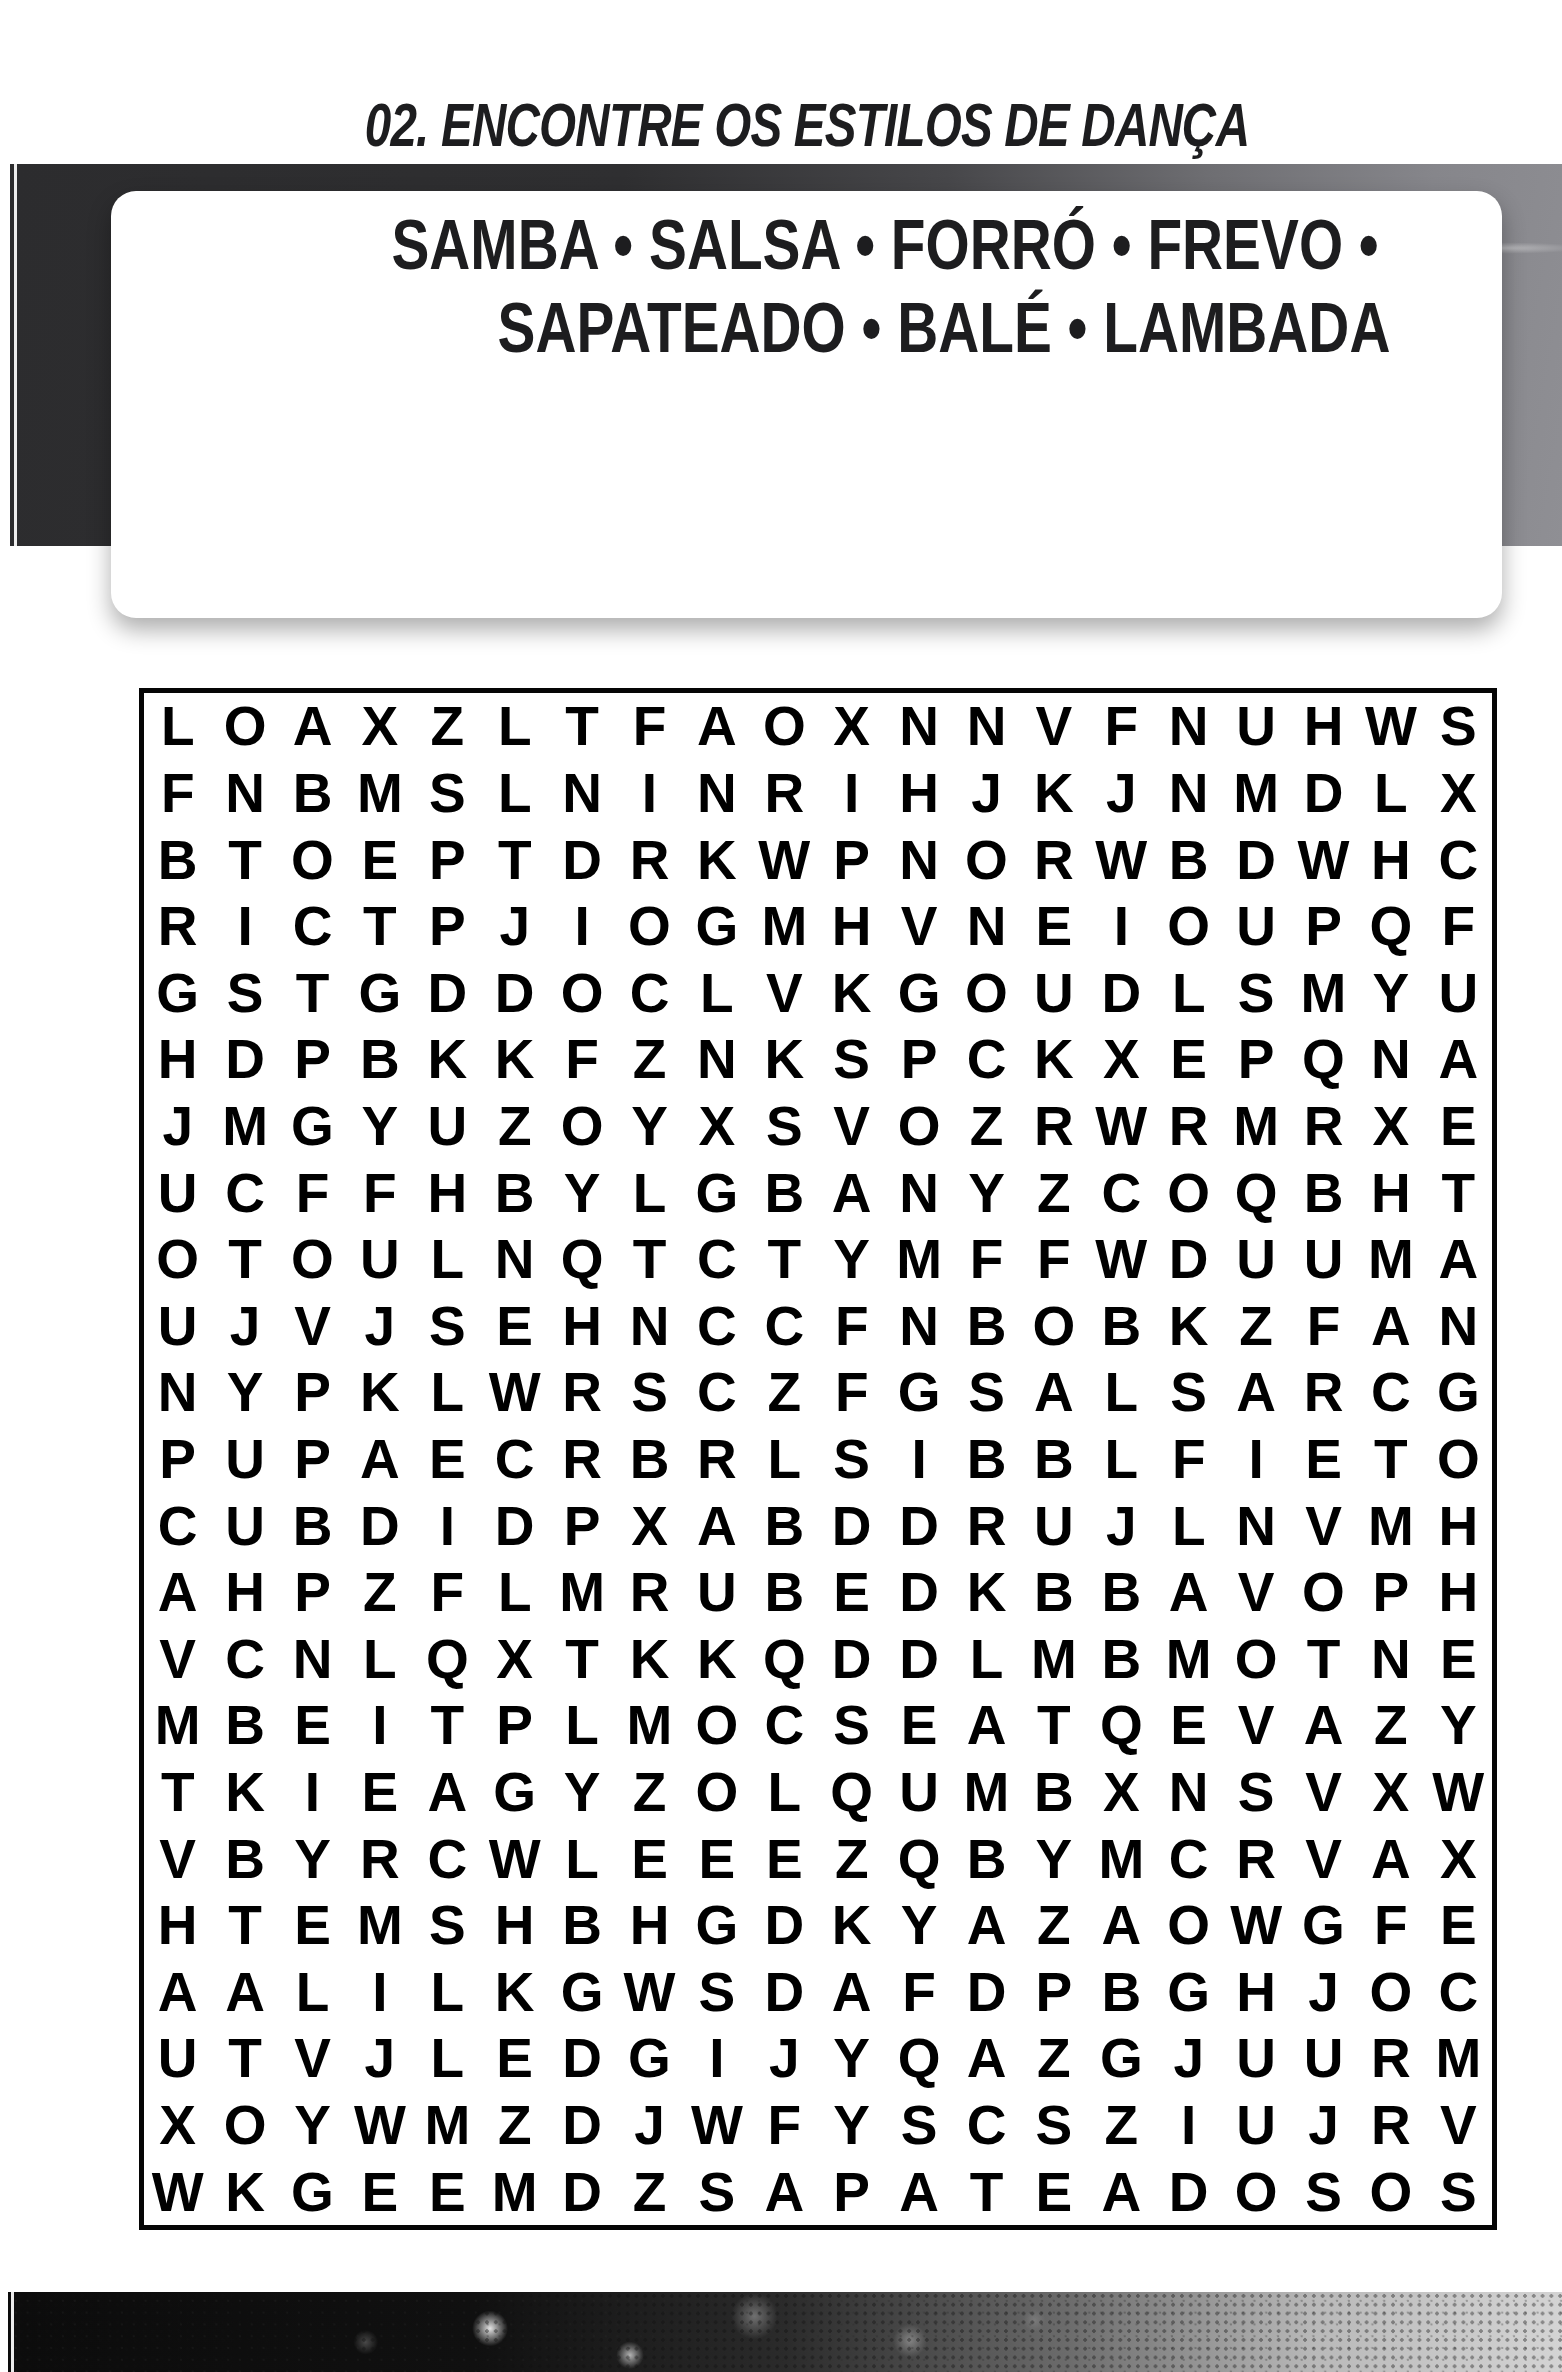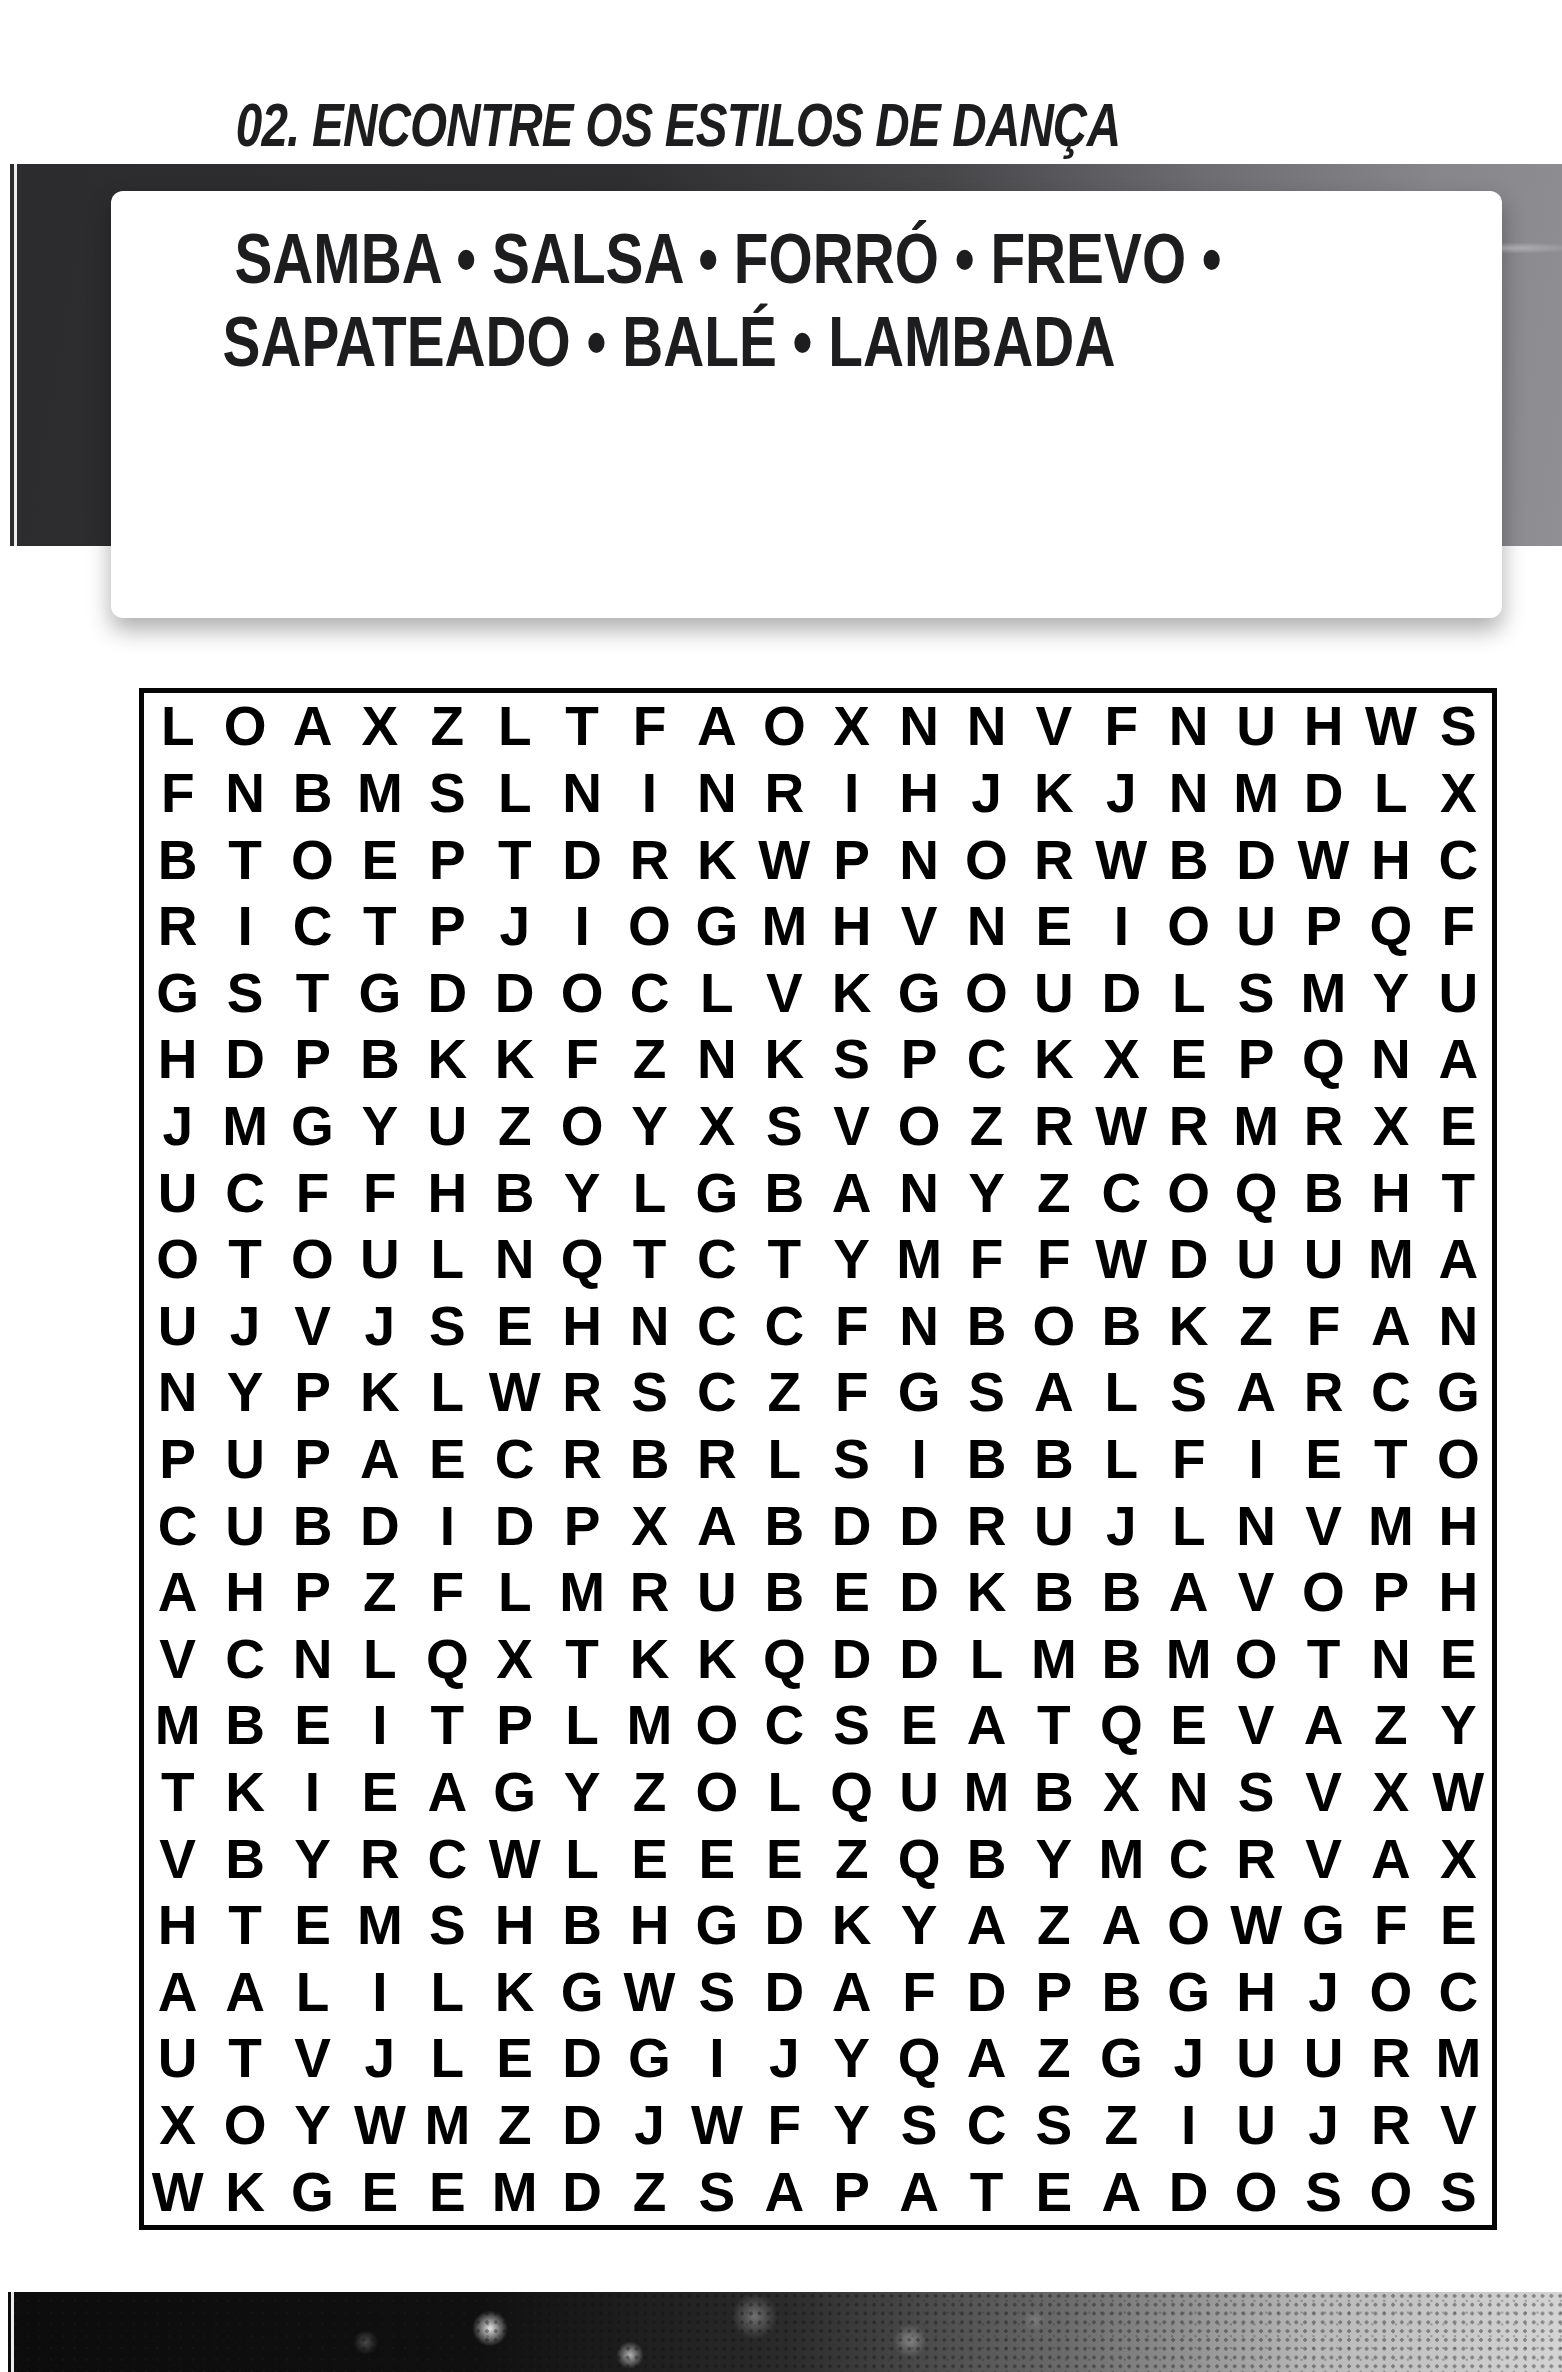--- a/index.html
+++ b/index.html
@@ -1,39 +1,39 @@
 <!DOCTYPE html>
 <html><head>
 <meta charset="utf-8">
 <style>
   html,body{margin:0;padding:0;background:#ffffff;}
   .page{position:relative;width:1562px;height:2373px;background:#ffffff;overflow:hidden;
         font-family:"Liberation Sans",sans-serif;}
 
   
-  .title-wrap{position:absolute;left:111px;top:90px;width:1391px;}
+  .title-wrap{position:absolute;left:111px;top:90px;width:1391px;text-align:center;}
   .title{display:inline-block;font-style:italic;font-weight:700;font-size:61px;
          letter-spacing:-1px;color:#1d1d1f;white-space:nowrap;
          transform:scaleX(.78);transform-origin:center;}
 
   
   .photo-top{position:absolute;left:9.8px;top:164px;width:1553px;height:382px;
     background:
       radial-gradient(ellipse 147px 9.8px at 80% 36%, rgba(255,255,255,.50), transparent 65%),
       radial-gradient(ellipse 98px 7.8px at 91% 55%, rgba(255,255,255,.42), transparent 65%),
       radial-gradient(ellipse 127px 8.8px at 96% 22%, rgba(255,255,255,.38), transparent 65%),
       radial-gradient(ellipse 88px 6.9px at 86% 78%, rgba(255,255,255,.30), transparent 65%),
       linear-gradient(100deg,#2c2c2e 0%,#2f2f31 38%,#47474a 58%,#6e6e72 74%,#86868b 88%,#8f8f94 100%);}
   .photo-top::before{content:"";position:absolute;left:3.9px;top:0;width:2.9px;height:100%;
       background:rgba(255,255,255,.92);}
 
   
   .card{position:absolute;left:111px;top:191px;width:1391px;height:427px;background:#ffffff;
-        border-radius:12px;box-shadow:0 11.8px 23.5px rgba(0,0,0,.32);box-sizing:border-box;
-        padding-top:26px;text-align:left;}
+        border-radius:25px;box-shadow:0 11.8px 23.5px rgba(0,0,0,.32);box-sizing:border-box;
+        padding-top:12px;text-align:right;}
   .word-line{height:83px;line-height:83px;}
   .word-line>span{display:inline-block;font-weight:700;font-size:71px;color:#1d1d1f;
         white-space:nowrap;transform:scaleX(.80);transform-origin:center;}
 
   
   .grid-box{position:absolute;left:139px;top:688px;width:1358px;height:1542px;
         border:5.9px solid #050505;box-sizing:border-box;background:#ffffff;
         display:grid;grid-template-columns:repeat(20,1fr);grid-template-rows:repeat(23,1fr);}
   .cell{display:flex;align-items:center;justify-content:center;
         font-weight:700;font-size:55px;color:#000000;user-select:none;}

